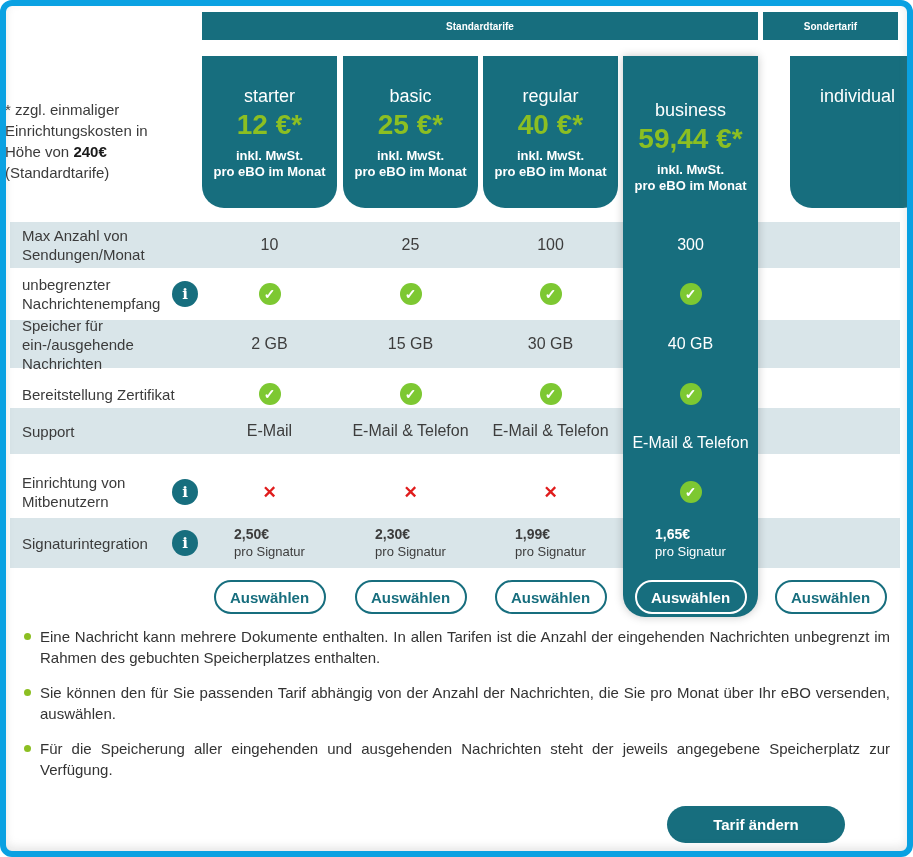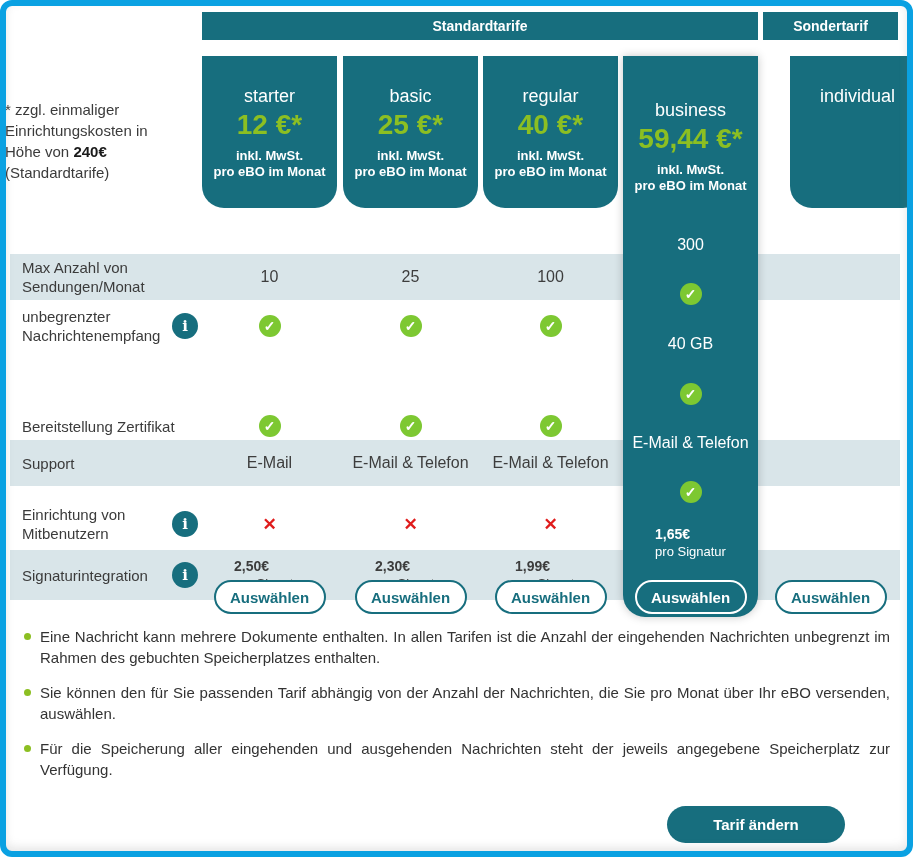--- a/index.html
+++ b/index.html
@@ -7,21 +7,21 @@
     position:relative; width:913px; height:857px; overflow:hidden;
     background:#fff; font-family:"Liberation Sans",sans-serif;
   }
   #frame{
     position:absolute; inset:0; border:6px solid var(--blue,#0aa1e2);
     border-radius:12px; pointer-events:none; z-index:60; box-sizing:border-box;
     box-shadow: inset 0 -4px 8px rgba(120,120,120,.18);
   }
   .band{
     position:absolute; top:12px; height:28px; background:var(--teal,#176e7e);
-    color:#fff; font-weight:bold; font-size:14px;
+    color:#fff; font-weight:bold; font-size:10px;
     display:flex; align-items:center; justify-content:center; z-index:1;
   }
   #band-standard{ left:202px; width:556px; }
   #band-sonder{ left:763px; width:135px; }
   #note{
     position:absolute; left:5px; top:99px; width:172px;
     font-size:15px; line-height:21px; color:#3b3b3b; z-index:1;
   }
   #note b{ color:#1a1a1a; }
   .plan-card{
@@ -41,21 +41,21 @@
   }
   .plan-name{ font-size:18px; font-weight:normal; }
   .plan-price{ font-size:28px; font-weight:bold; color:var(--green-price,#8cbf22); margin-top:2px; white-space:nowrap; }
   .plan-tax{ font-size:13px; font-weight:bold; margin-top:7px; line-height:16px; }
   .plan-per{ font-size:13px; font-weight:bold; line-height:16px; }
   .code-btn{
     margin-top:10px; width:118px; background:transparent; border:2px solid #fff;
     border-radius:21px; color:#fff; font-weight:bold; font-size:13px; line-height:16px;
     padding:4px 2px; font-family:inherit; cursor:pointer;
   }
-  .t-row{ position:absolute; left:10px; width:890px; z-index:1;margin-top:32px; }
+  .t-row{ position:absolute; left:10px; width:890px; z-index:1; }
   .t-row.stripe{ background:var(--stripe,#d9e5e9); }
   .row-label{
     position:absolute; left:12px; top:50%; transform:translateY(-50%);
     width:170px; font-size:15px; line-height:19px; color:#3b3b3b;
   }
   .info-icon{
     position:absolute; left:162px; top:50%; transform:translateY(-50%);
     width:26px; height:26px; border-radius:50%; background:var(--teal,#176e7e);
     color:#fff; display:flex; align-items:center; justify-content:center;
     font-family:"DejaVu Serif",serif; font-weight:bold; font-size:15px; cursor:pointer;
@@ -169,20 +169,26 @@
       <div class="cell" style="left: 400.5px;">25</div>
       <div class="cell" style="left: 540.5px;">100</div>
     </div>
     <div class="t-row" style="top: 268px; height: 52px;">
       <div class="row-label">unbegrenzter Nachrichtenempfang</div>
       <div class="info-icon">i</div>
       <div class="cell" style="left: 259.5px;"><span class="check">✓</span></div>
       <div class="cell" style="left: 400.5px;"><span class="check">✓</span></div>
       <div class="cell" style="left: 540.5px;"><span class="check">✓</span></div>
     </div>
+    <div class="t-row stripe" style="top: 320px; height: 48px;">
+      <div class="row-label">Speicher für ein-/ausgehende Nachrichten</div>
+      <div class="cell" style="left: 259.5px;">2 GB</div>
+      <div class="cell" style="left: 400.5px;">15 GB</div>
+      <div class="cell" style="left: 540.5px;">30 GB</div>
+    </div>
     <div class="t-row" style="top: 368px; height: 52px;">
       <div class="row-label">Bereitstellung Zertifikat</div>
       <div class="cell" style="left: 259.5px;"><span class="check">✓</span></div>
       <div class="cell" style="left: 400.5px;"><span class="check">✓</span></div>
       <div class="cell" style="left: 540.5px;"><span class="check">✓</span></div>
     </div>
     <div class="t-row stripe" style="top: 408px; height: 46px;">
       <div class="row-label">Support</div>
       <div class="cell" style="left: 259.5px;">E-Mail</div>
       <div class="cell" style="left: 400.5px;">E-Mail &amp; Telefon</div>

